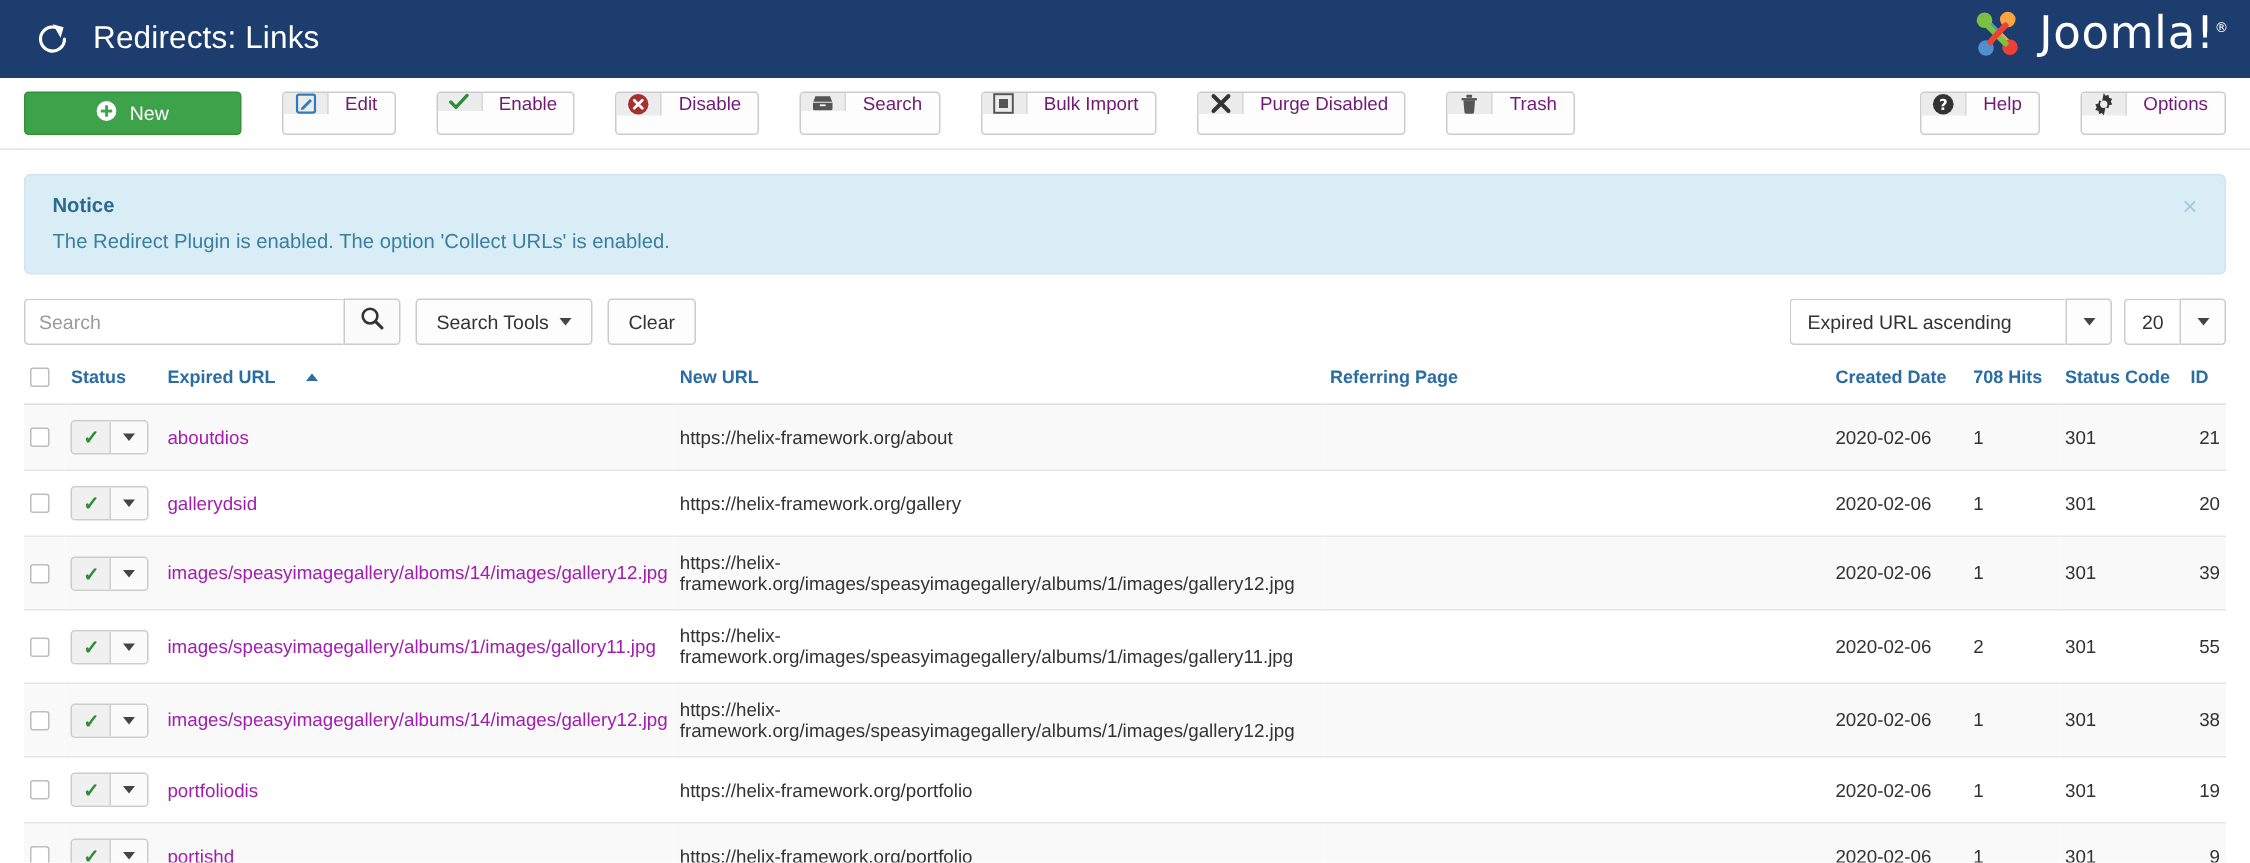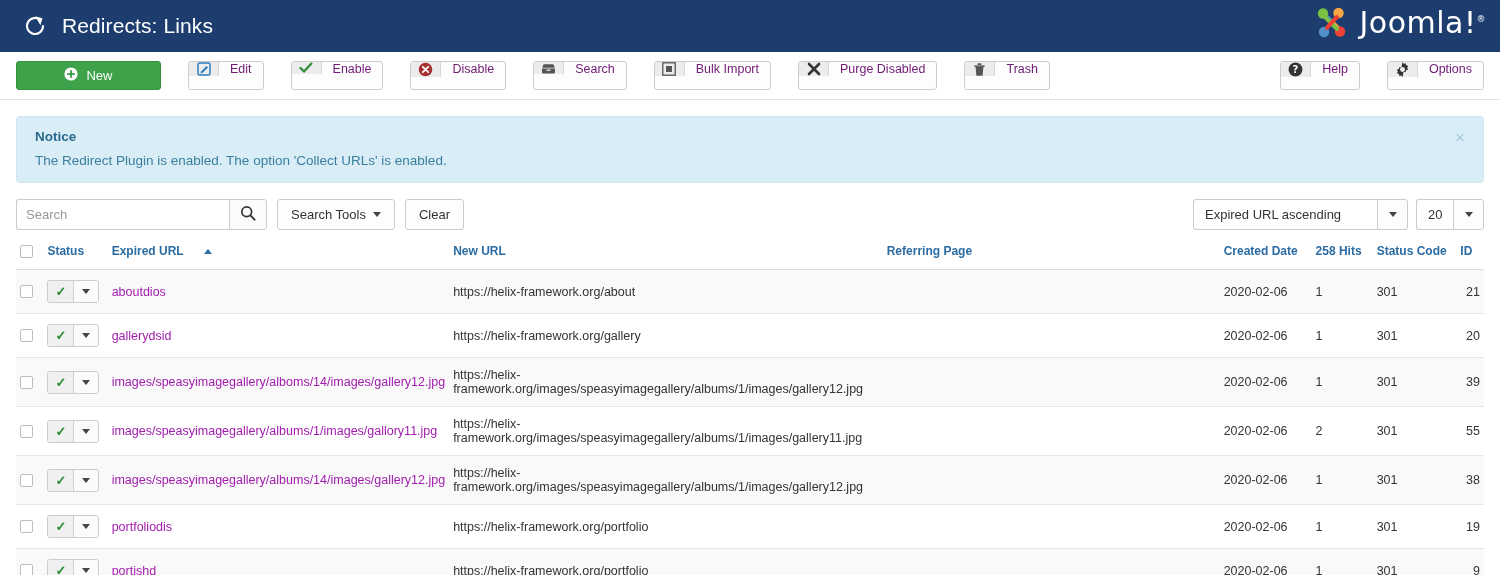--- a/index.html
+++ b/index.html
@@ -419,21 +419,21 @@
         <th class="col-status">Status</th>
         <th class="col-expired">
           <span class="hdr-sort">
             <span>Expired URL</span>
             <span class="sort-asc"></span>
           </span>
         </th>
         <th class="col-new">New URL</th>
         <th class="col-ref">Referring Page</th>
         <th class="col-created">Created Date</th>
-        <th class="col-hits">258 Hits</th>
+        <th class="col-hits">708 Hits</th>
         <th class="col-code">Status Code</th>
         <th class="col-id">ID</th>
       </tr>
     </thead>
     <tbody id="tbody">
         <tr class="stripe">
           <td class="col-check">
             <span class="chk"></span>
           </td>
           <td class="col-status"><span class="status-btn">

